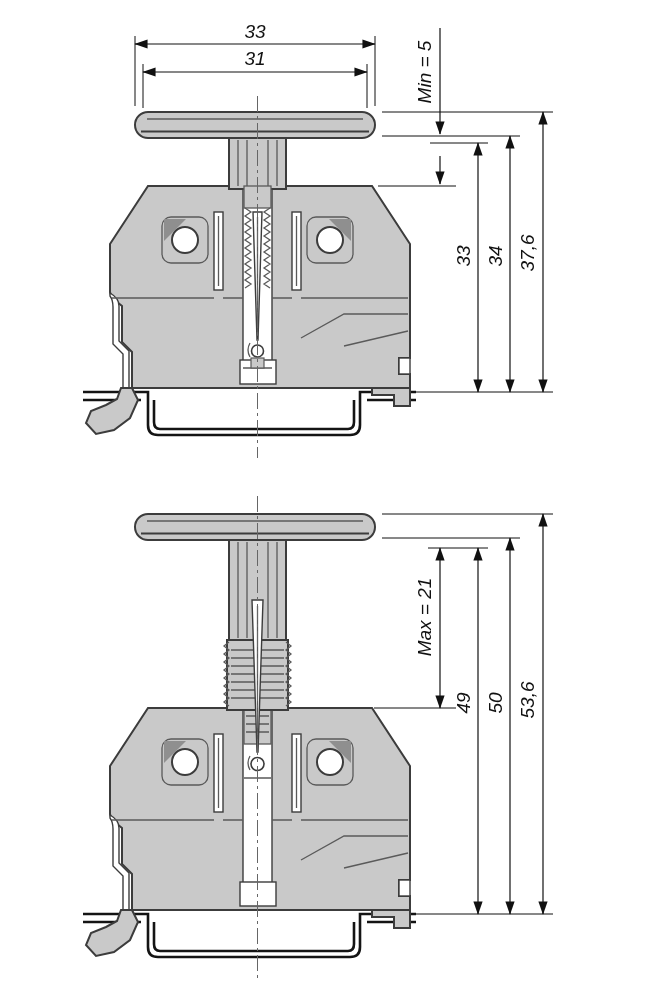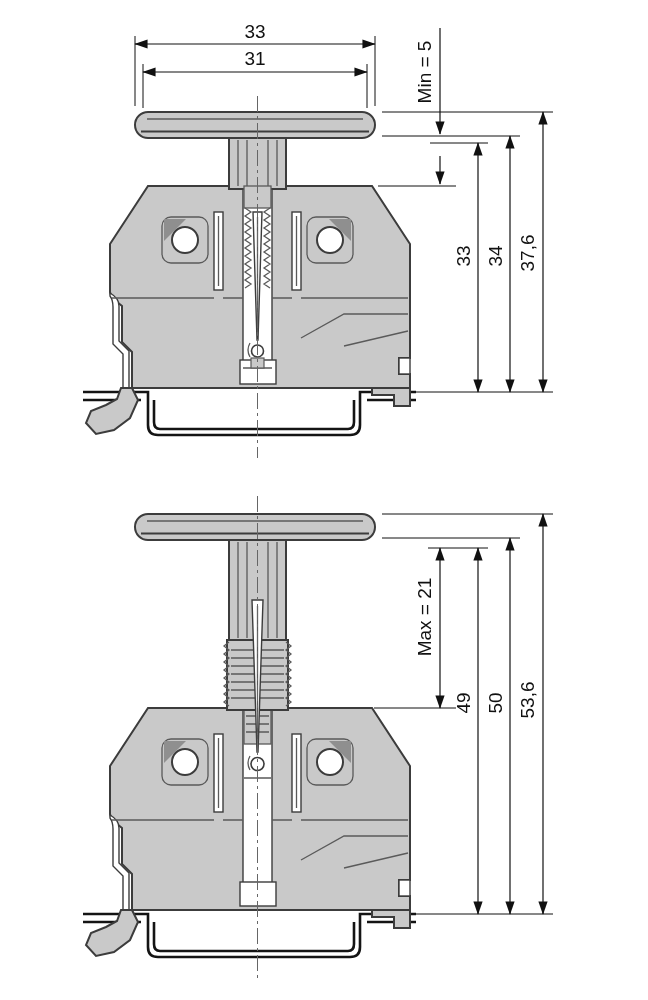--- a/index.html
+++ b/index.html
@@ -1,16 +1,16 @@
 <!DOCTYPE html>
 <html><head>
 <meta charset="utf-8">
 <style>
   html,body{margin:0;padding:0;background:#ffffff;}
-  .page{width:636px;height:1000px;position:relative;background:#fff;overflow:hidden;}
+  .page{width:636px;height:1000px;position:relative;background:#fff;overflow:hidden;font-style:italic;}
   svg{display:block;}
   text.dim{font-family:"Liberation Sans",sans-serif;font-size:19px;fill:#111;}
   .ext{stroke:#111;stroke-width:1;fill:none;}
   .dimline{stroke:#111;stroke-width:1.2;fill:none;}
   .outline{stroke:#3c3c3c;stroke-width:2;fill:none;}
   .bodyfill{fill:#c9c9c9;stroke:#3c3c3c;stroke-width:2;}
   .detail{stroke:#5a5a5a;stroke-width:1.3;fill:none;}
   .whitecut{fill:#ffffff;stroke:#3c3c3c;stroke-width:1.4;}
   .rail{stroke:#141414;stroke-width:2.6;fill:none;}
   .railfill{stroke:#141414;stroke-width:2.6;fill:#ffffff;}

